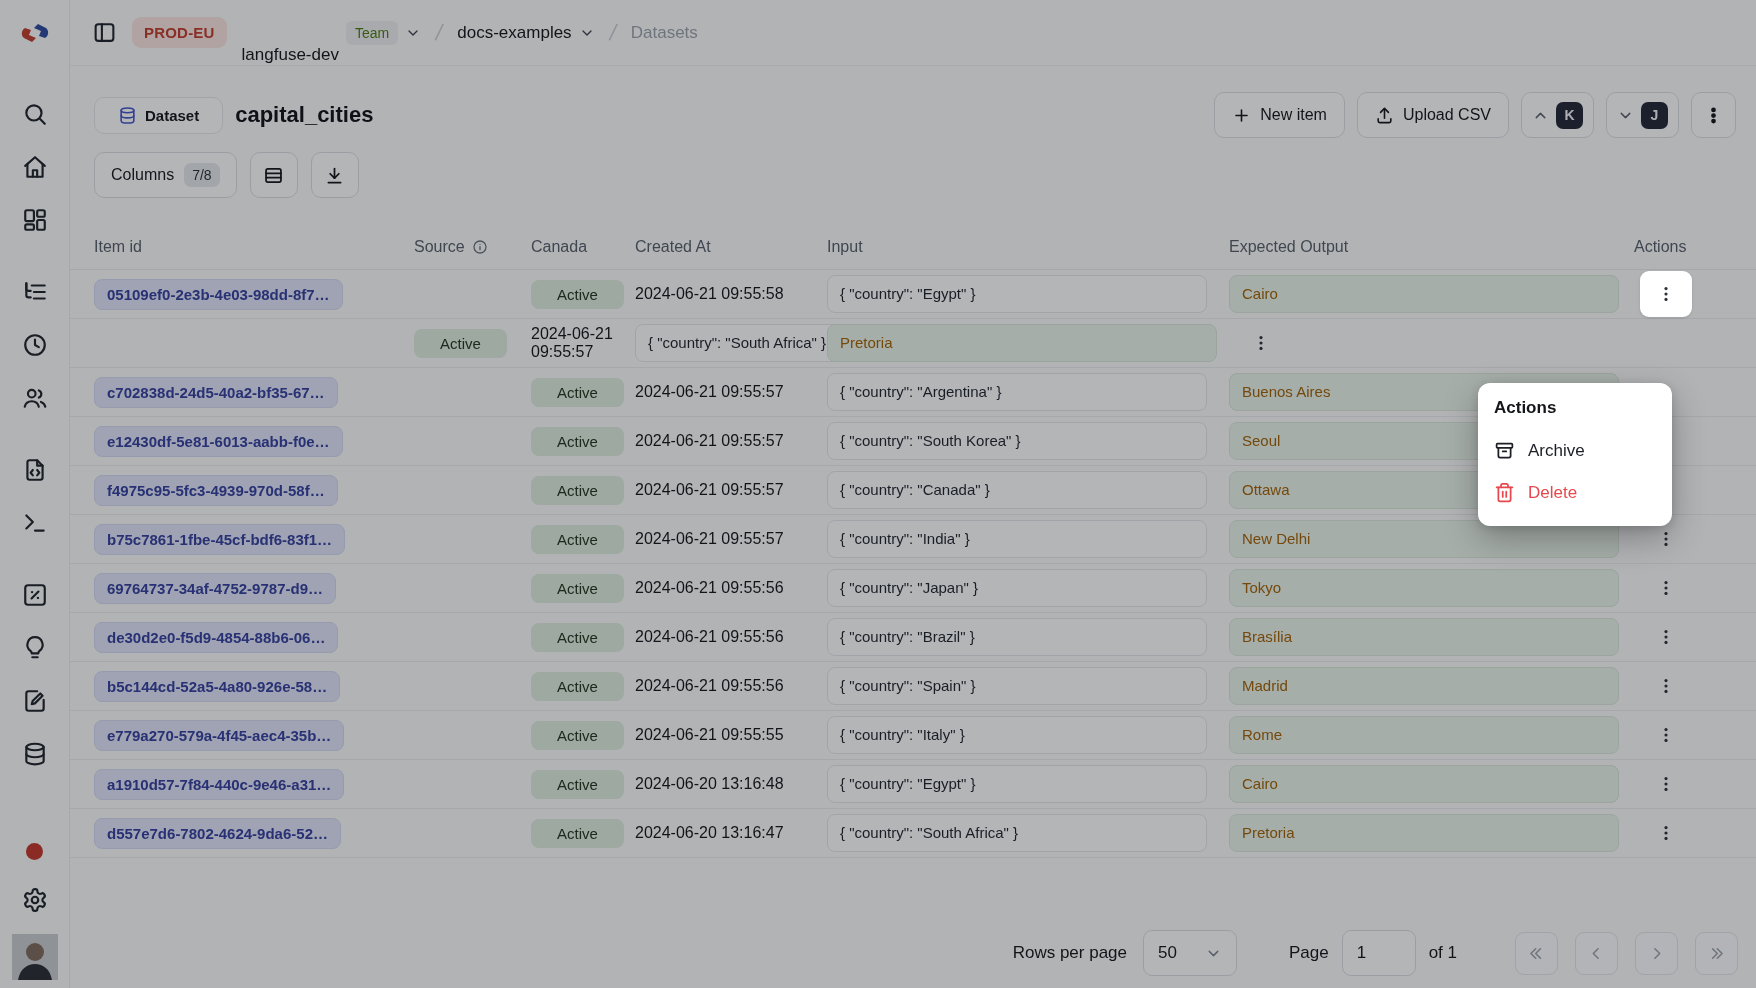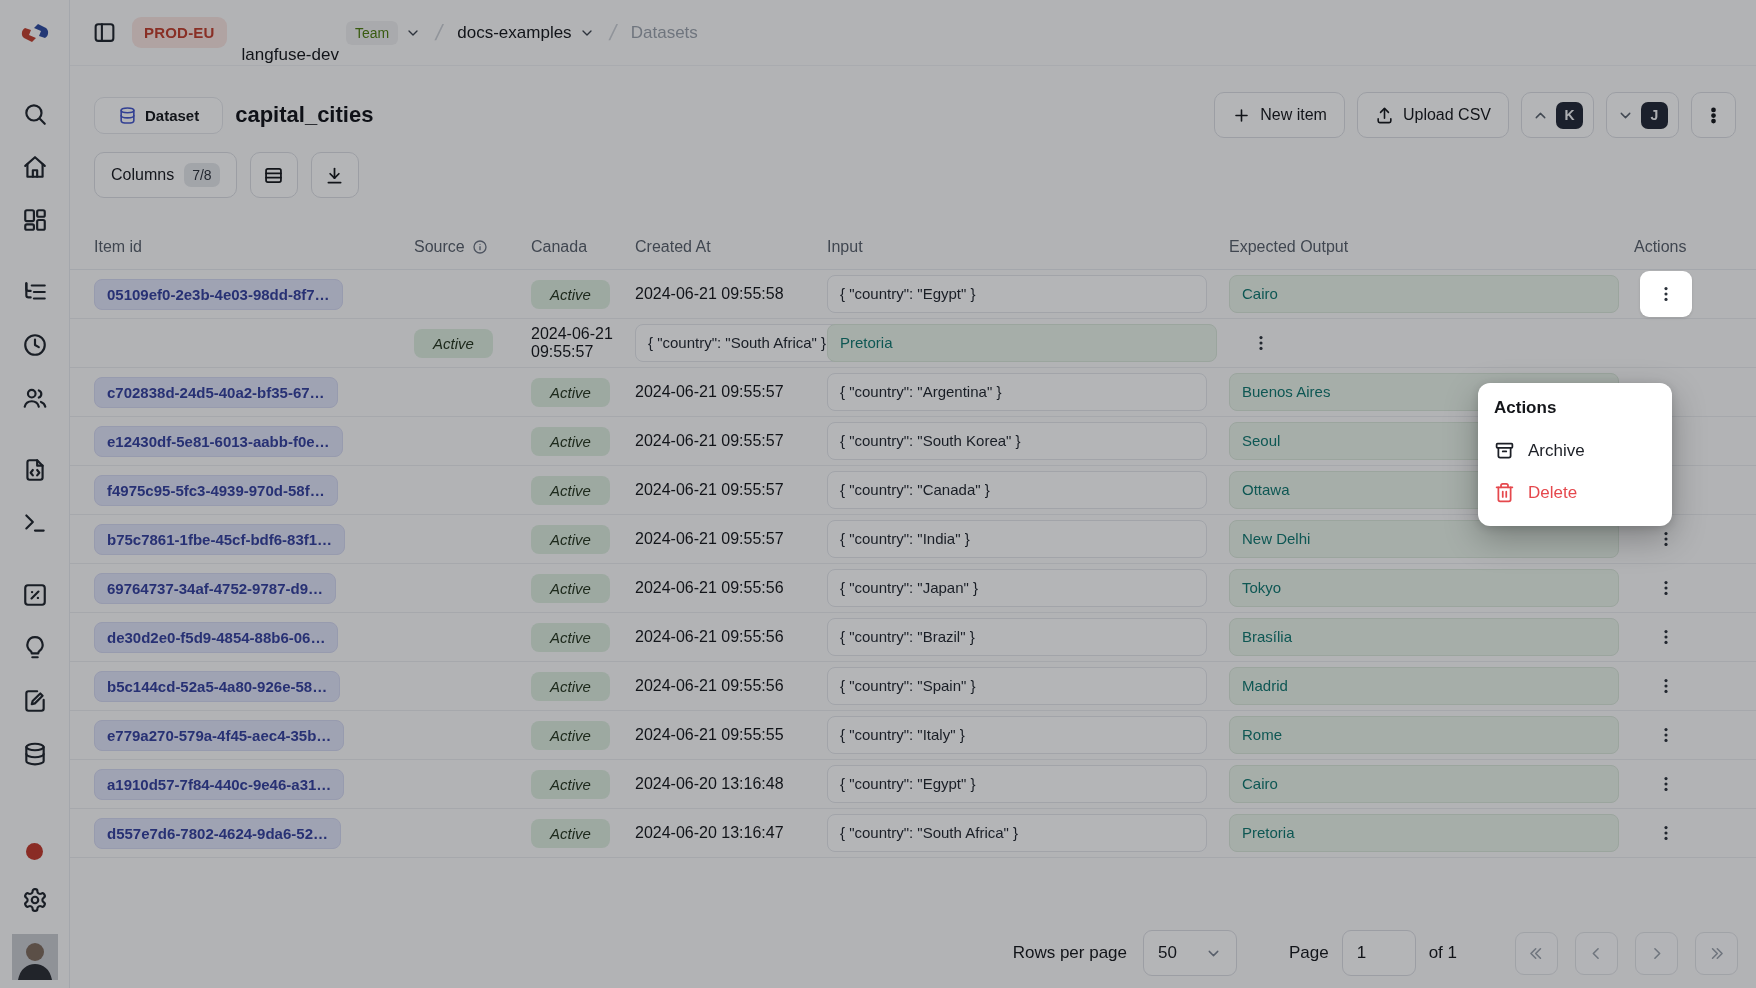--- a/index.html
+++ b/index.html
@@ -71,26 +71,26 @@
   .tool-icon-btn svg { width:21px; height:21px; stroke:#14161a; fill:none; stroke-width:2; stroke-linecap:round; stroke-linejoin:round; }
 
   
   .grid-cols { display:grid; grid-template-columns:320px 117px 104px 192px 402px 405px 1fr; align-items:center; padding-left:24px; }
   .thead { margin-top:26px; height:46px; border-bottom:1px solid #e6e8ec; }
   .th { font-size:16px; font-weight:500; color:#565e69; display:flex; align-items:center; gap:7px; }
   .th svg { width:16px; height:16px; stroke:#6a7280; fill:none; stroke-width:2; stroke-linecap:round; stroke-linejoin:round; }
   .trow { height:49px; border-bottom:1px solid #e8eaed; }
   .id-badge { background:#dfe2f6; border:1px solid #d3d7f0; color:#333f9c; font-weight:700; font-size:15px;
      padding:6px 12px; border-radius:8px; max-width:300px; white-space:nowrap; overflow:hidden; }
-  .status-badge { display:inline-block; background:#dcebdd; color:#25351f; font-size:15px; padding:6px 19px; border-radius:8px;font-style:italic; }
+  .status-badge { display:inline-block; background:#dcebdd; color:#25351f; font-size:15px; padding:6px 26px; border-radius:8px; }
   .created { font-size:16px; color:#14161a; }
   .input-box { width:380px; height:38px; line-height:36px; border:1px solid #e2e4e9; border-radius:8px;
      background:#fcfcfd; padding:0 12px; font-size:15px; color:#1f242c; white-space:nowrap; overflow:hidden; }
   .expected-box { width:390px; height:38px; line-height:36px; border:1px solid #d8e5d8; border-radius:8px;
-     background:#e9f2e9; padding:0 12px; font-size:15px; color:#0f766e; white-space:nowrap; overflow:hidden; }
+     background:#e9f2e9; padding:0 12px; font-size:15px; color:#a16207; white-space:nowrap; overflow:hidden; }
   .kebab { width:52px; height:46px; display:flex; align-items:center; justify-content:center; border-radius:9px; margin-left:6px; }
   .kebab svg { width:20px; height:20px; fill:#2b313a; }
   .kebab.open { background:#ffffff; position:relative; z-index:60; box-shadow:0 1px 3px rgba(0,0,0,.12); }
 
   
   .footer { position:absolute; left:70px; right:0; bottom:0; height:70px; display:flex; align-items:center;
      justify-content:flex-end; padding-right:18px; background:#fafafa; }
   .footer .lbl { font-size:17px; color:#14161a; }
   .select-box { display:flex; align-items:center; gap:28px; height:46px; padding:0 14px; margin:0 52px 0 16px;
      border:1px solid #dadce1; border-radius:9px; background:#fdfdfd; font-size:17px; }

